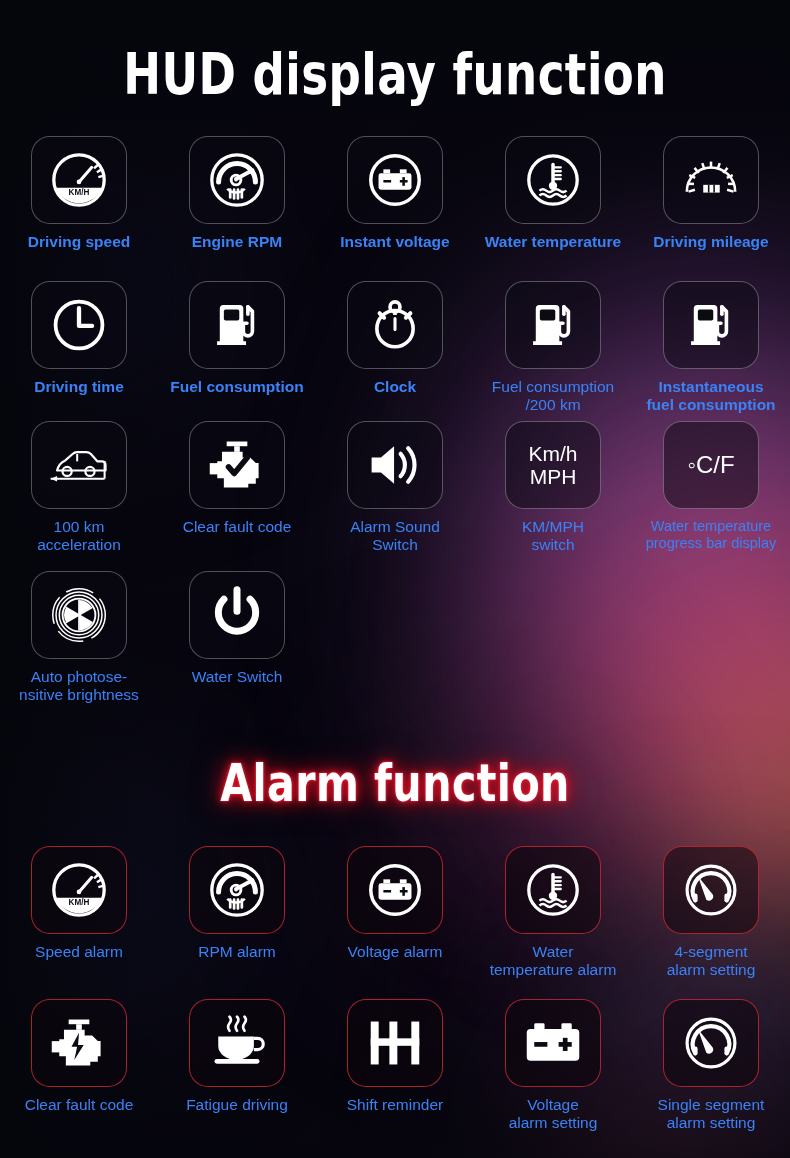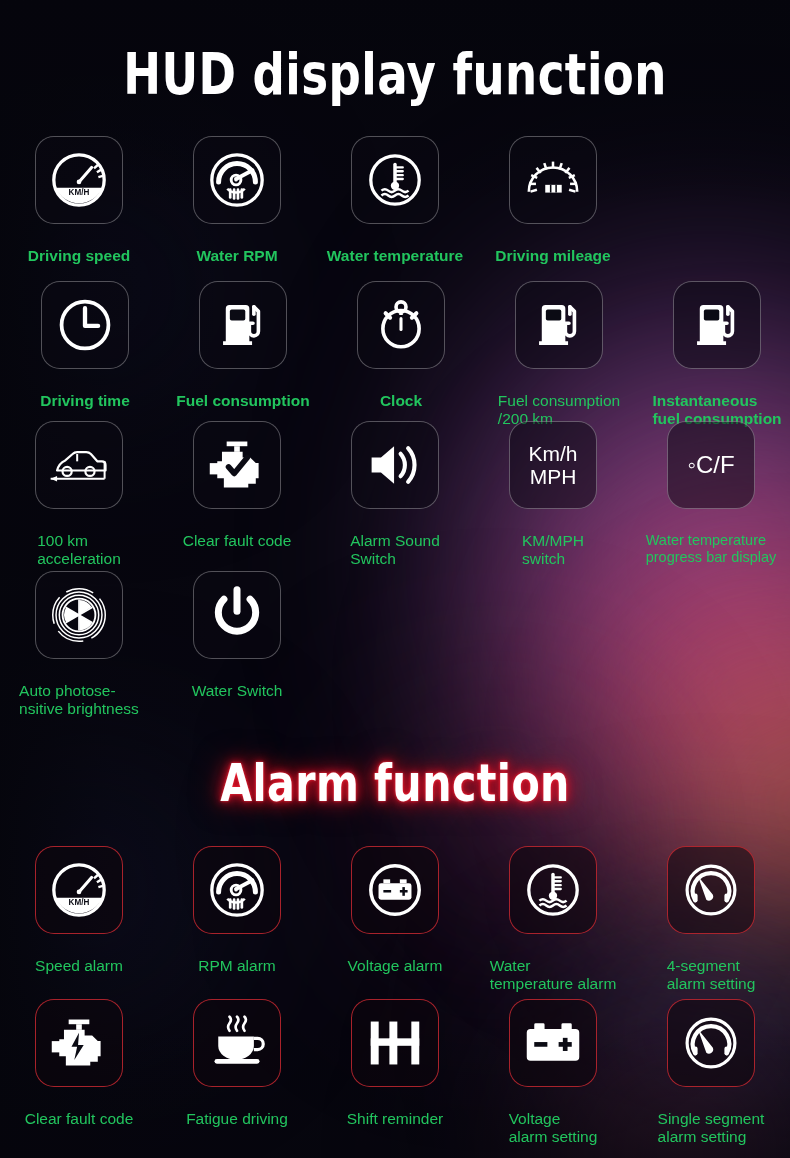--- a/index.html
+++ b/index.html
@@ -49,36 +49,36 @@
     position:absolute; left:0; right:0; top:44px; }
   #title-alarm{ font-size:52px; line-height:56px; color:#fff;
     position:absolute; left:0; right:0; top:755px;
     text-shadow:0 0 3px #ff2d3f, 0 0 9px #e01024, 0 0 20px rgba(220,20,40,.85), 0 0 34px rgba(200,10,35,.55); }
 
   
   .grid{ position:absolute; left:0; width:790px; display:grid;
          grid-template-columns:repeat(5,158px); }
   .cell{ display:flex; flex-direction:column; align-items:center; }
   .tile{
-    width:88px; height:88px; border-radius:19px;
+    width:96px; height:88px; border-radius:19px;
     border:1px solid rgba(255,255,255,.30);
     background:rgba(10,8,18,.50);
     display:flex; align-items:center; justify-content:center;
     position:relative;
   }
   .alarmgrid .tile{ border:1px solid rgba(196,40,48,.85); background:rgba(12,6,12,.55); }
   .tile svg{ display:block; }
   .tile .txt{ color:#fff; text-align:center; font-size:21px; line-height:23px; font-weight:400; }
-  .lbl{ margin-top:23px; text-align:left; font-size:15.5px; line-height:18px;
-        color:#22c55e; max-width:156px; }
+  .lbl{ margin-top:9px; text-align:center; font-size:15.5px; line-height:18px;
+        color:#3b82f6; max-width:156px; }
   .lbl.sm{ font-size:14.5px; line-height:17px; }
   .lbl.b{ font-weight:bold; }
 
   
-  #r1{ top:136px; } #r2{ top:281px;padding-left:6px; } #r3{ top:421px; } #r4{ top:571px; }
+  #r1{ top:136px; } #r2{ top:281px; } #r3{ top:421px; } #r4{ top:571px; }
   #a1{ top:846px; } #a2{ top:999px; }
   #r1 .cell,#r2 .cell,#r3 .cell,#r4 .cell,#a1 .cell,#a2 .cell{ }
 </style>
 </head>
 <body>
 
 <div id="bg">
   <div class="blob b1"></div>
     <div class="blob b2"></div>
     <div class="blob b3"></div>
@@ -129,21 +129,39 @@
      <line x1="25" y1="42" x2="25" y2="50"></line>
                 <line x1="29" y1="42" x2="29" y2="51"></line>
      <line x1="33" y1="42" x2="33" y2="51"></line>
                 <line x1="37" y1="42" x2="37" y2="50"></line>
    </g>
    <path d="M22 41 a11 9 0 0 0 18 0" fill="none" stroke="#fff" stroke-width="2.6"></path>
  </svg>
           </span>
         </div>
      <div class="lbl b">
-          <div>Water RPM</div>
+          <div>Engine RPM</div>
+        </div>
+   </div>
+      <div class="cell">
+     <div class="tile">
+          <span>
+            <svg width="62" height="62" viewBox="0 0 64 64">
+   <circle cx="32" cy="32" r="25" fill="none" stroke="#fff" stroke-width="3.6"></circle>
+   <rect x="15" y="25" width="34" height="17" rx="2.5" fill="#fff"></rect>
+   <rect x="20" y="21" width="7" height="4" fill="#fff"></rect>
+   <rect x="37" y="21" width="7" height="4" fill="#fff"></rect>
+   <rect x="20" y="32" width="8" height="2.6" fill="#0b0b14"></rect>
+   <rect x="39.6" y="29" width="2.6" height="9" fill="#0b0b14"></rect>
+   <rect x="37" y="32" width="8" height="2.6" fill="#0b0b14"></rect>
+ </svg>
+          </span>
+        </div>
+     <div class="lbl b">
+          <div>Instant voltage</div>
         </div>
    </div>
       <div class="cell">
      <div class="tile">
           <span>
             <svg width="62" height="62" viewBox="0 0 64 64">
    <circle cx="32" cy="32" r="25" fill="none" stroke="#fff" stroke-width="3.4"></circle>
    <path d="M32 16 v20" stroke="#fff" stroke-width="3.6" stroke-linecap="round"></path>
    <circle cx="32" cy="38" r="4.3" fill="#fff"></circle>
    <g stroke="#fff" stroke-width="2.4" stroke-linecap="round">

